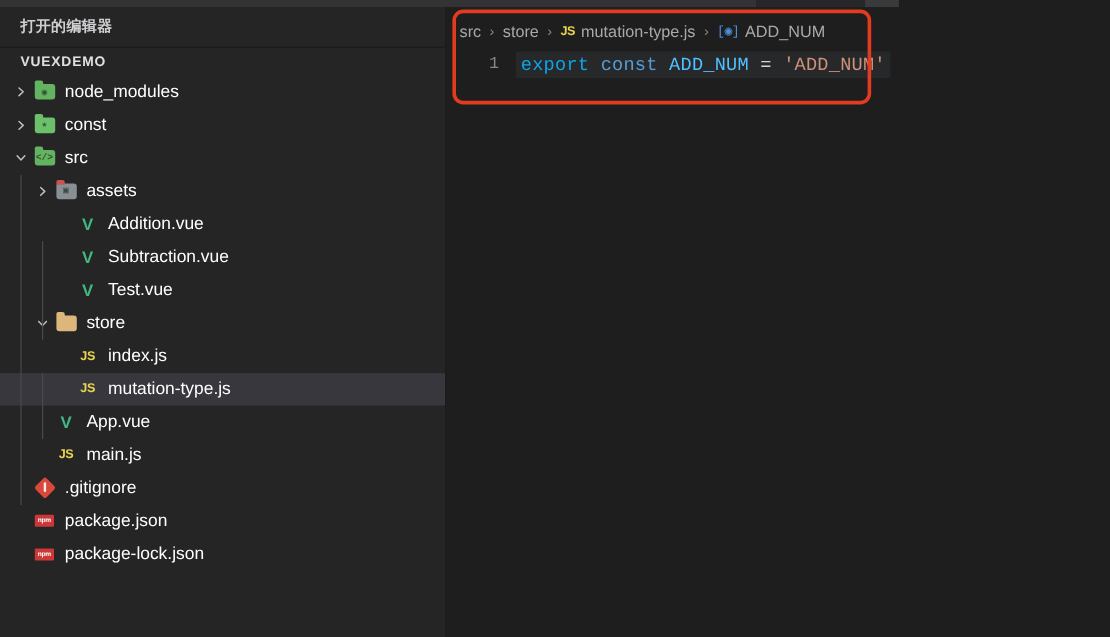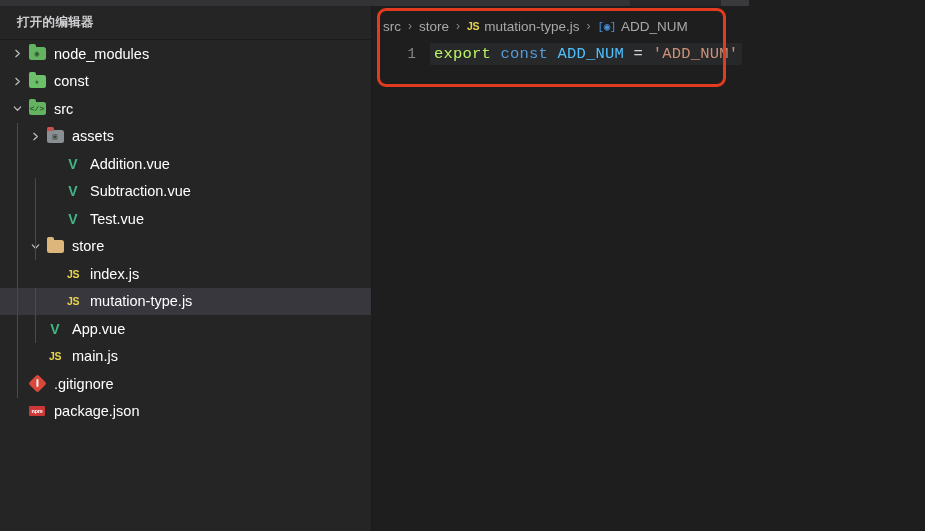--- a/index.html
+++ b/index.html
@@ -256,21 +256,21 @@
     font-size: 14px;
   }
   .code-text {
     position: relative;
     padding: 2px 4px 2px 4px;
     background: #26282a;
     border-radius: 1px;
     white-space: pre;
     letter-spacing: .2px;
   }
-  .tok-kw      { color: #bef264; }
+  .tok-kw      { color: #0ea5e9; }
   .tok-const   { color: #569cd6; margin-top: 14px; }
   .tok-var     { color: #4fc1ff; }
   .tok-op      { color: #d4d4d4; }
   .tok-str     { color: #ce9178; }
 </style>
 </head>
 <body>
 
 <div id="app">
 
@@ -279,20 +279,21 @@
     <div class="titlebar-mid"></div>
     <div class="titlebar-right"></div>
   </div>
 
   <div class="body-row">
 
     <div class="sidebar">
 
       <div class="open-editors">打开的编辑器</div>
 
+      <div class="project-header">VUEXDEMO</div>
 
       <div class="tree" id="tree">
           <div class="row">
             <span style="flex: 0 0 auto; width: 8px;"></span>
             <span class="twisty">
               <svg width="11" height="11" viewBox="0 0 12 12">
                 <path d="M4.2 2.5 L8 6 L4.2 9.5" fill="none" stroke="#bfbfbf" stroke-width="1.35" stroke-linecap="round" stroke-linejoin="round"></path>
               </svg>
             </span>
             <span class="ficon">
@@ -422,20 +423,30 @@
           </div>
           <div class="row">
             <span style="flex: 0 0 auto; width: 8px;"></span>
             <span class="twisty empty"></span>
             <span class="ficon">
               <span class="npm-box">
                 <span>npm</span>
               </span>
             </span>
             <span class="label">package.json</span>
+          </div>
+          <div class="row">
+            <span style="flex: 0 0 auto; width: 8px;"></span>
+            <span class="twisty empty"></span>
+            <span class="ficon">
+              <span class="npm-box">
+                <span>npm</span>
+              </span>
+            </span>
+            <span class="label">package-lock.json</span>
           </div>
           <div class="guide" style="left: 17px; top: 82.5px; height: 275px;"></div>
           <div class="guide" style="left: 35px; top: 137.5px; height: 82.5px;"></div>
           <div class="guide" style="left: 35px; top: 247.5px; height: 55px;"></div>
         </div>
     </div>
 
     <div class="editor">
 
       <div class="redbox"></div>

